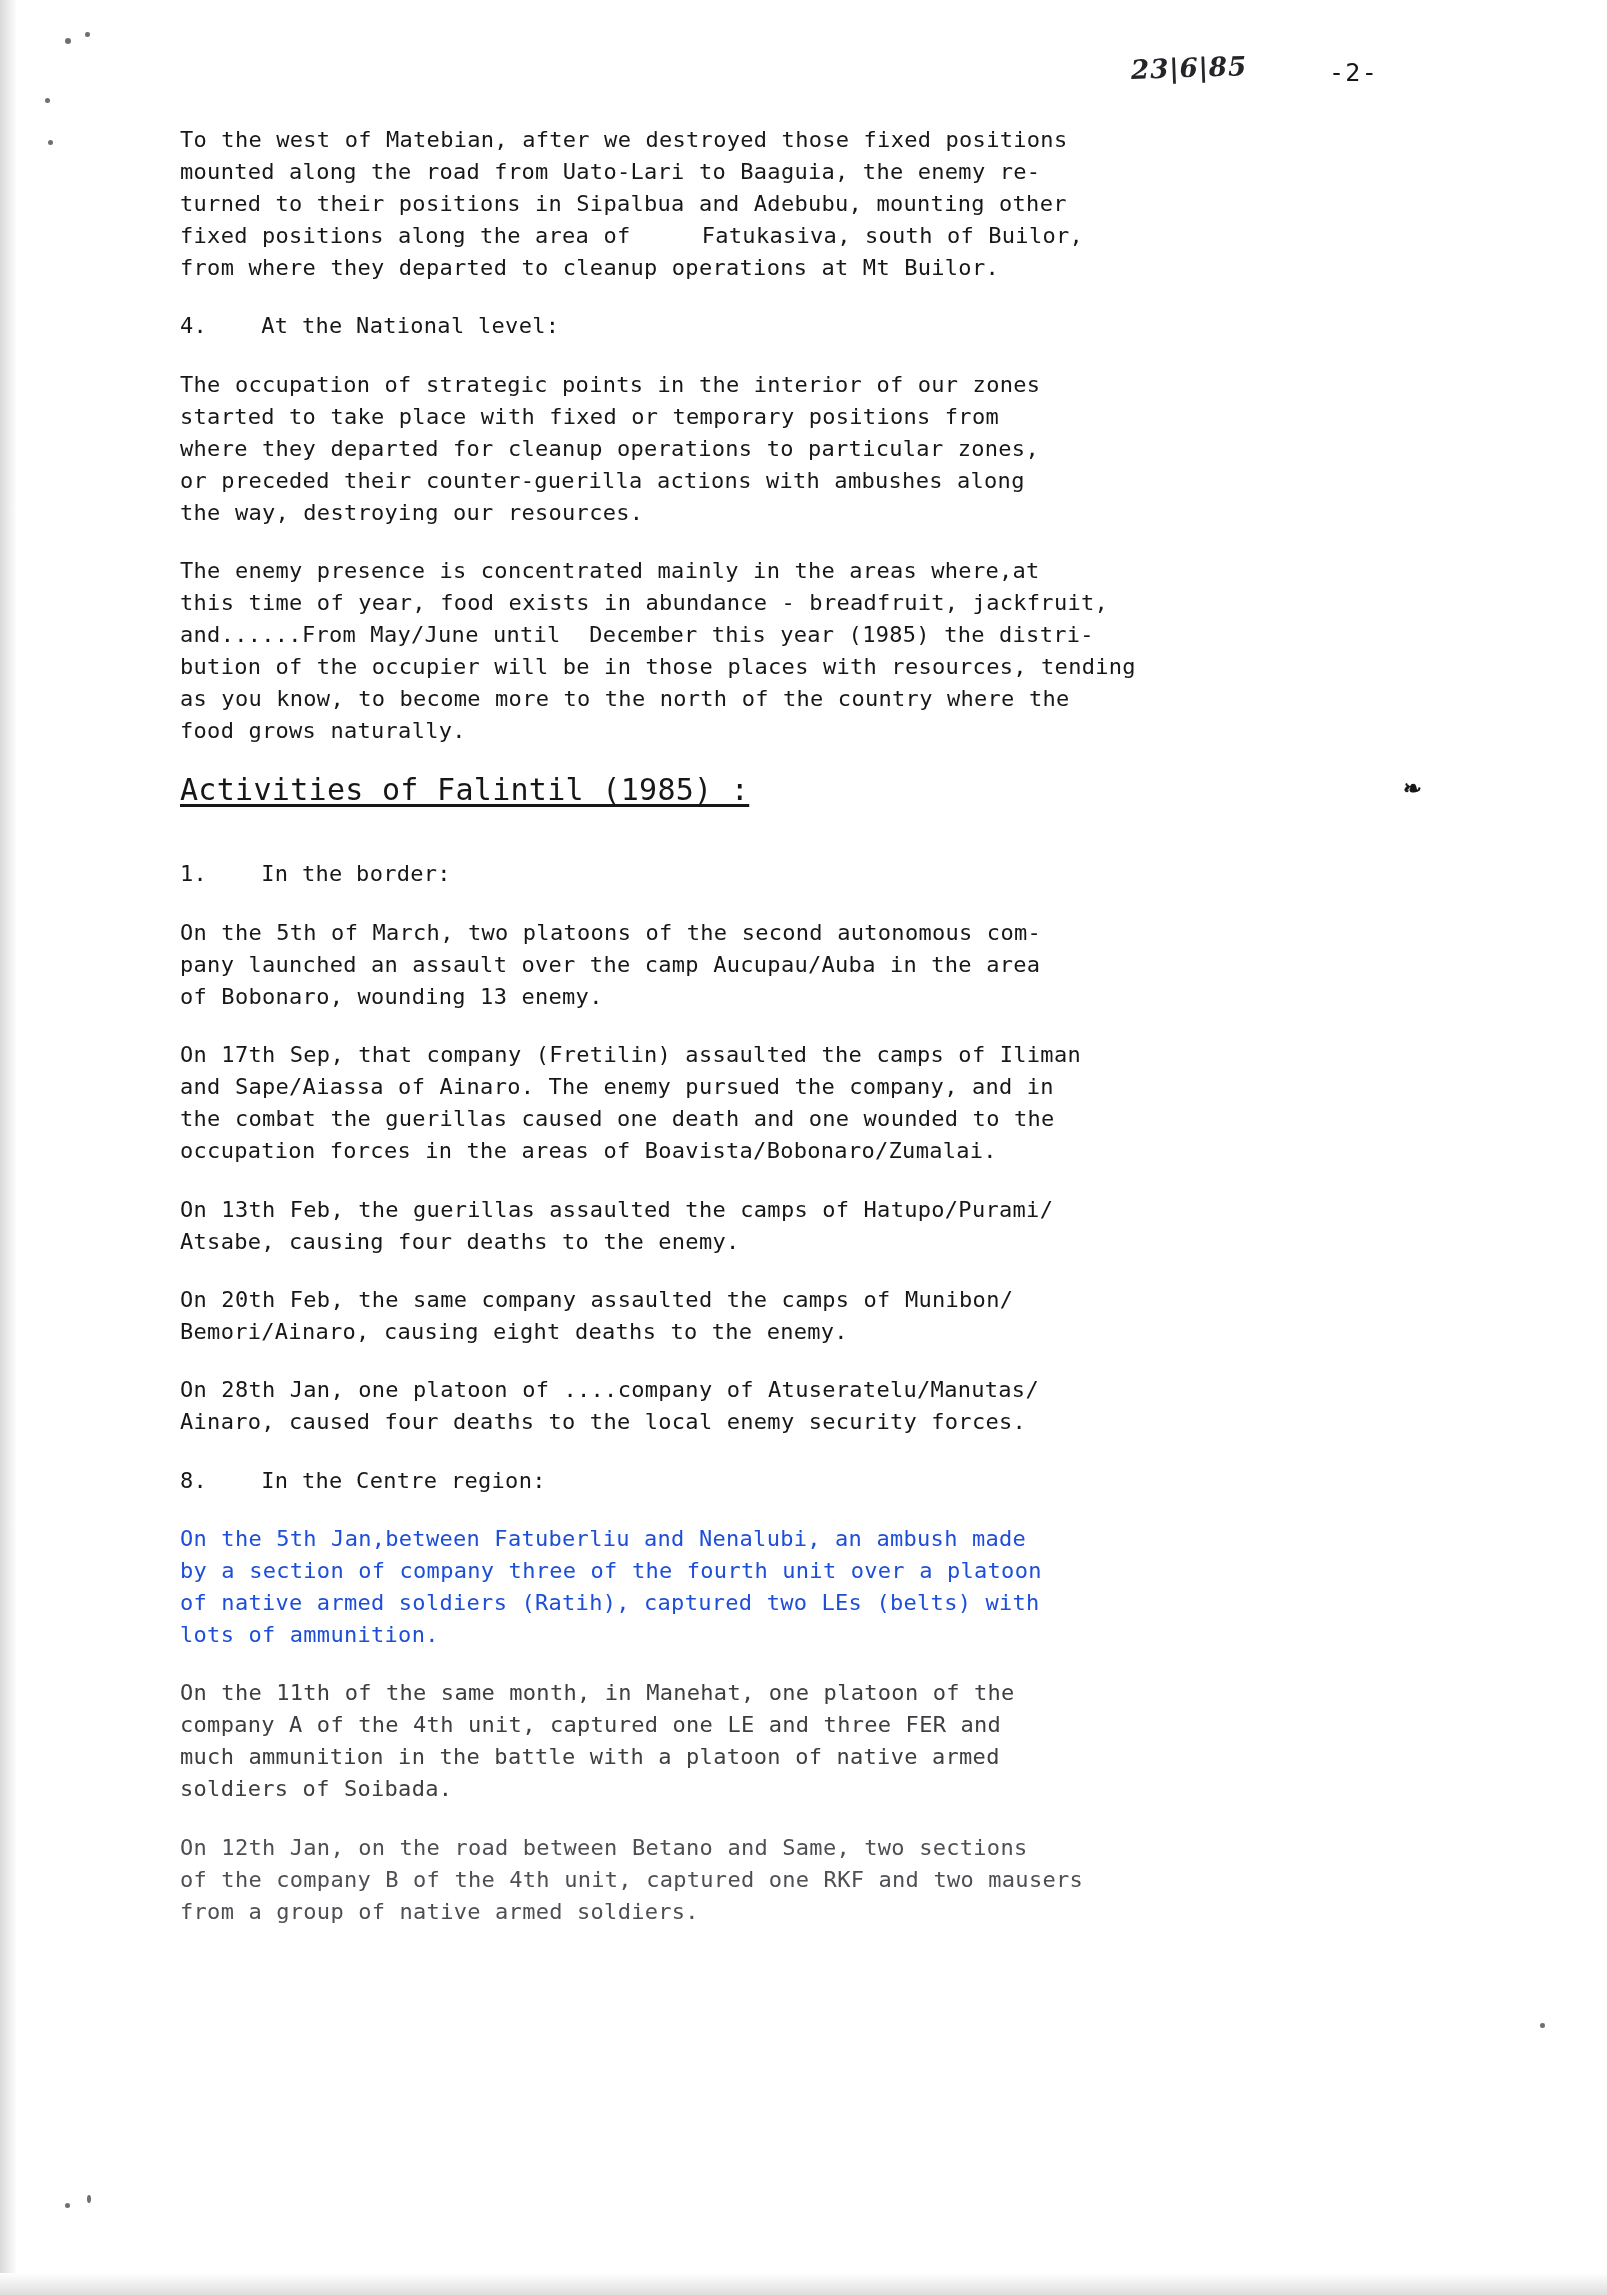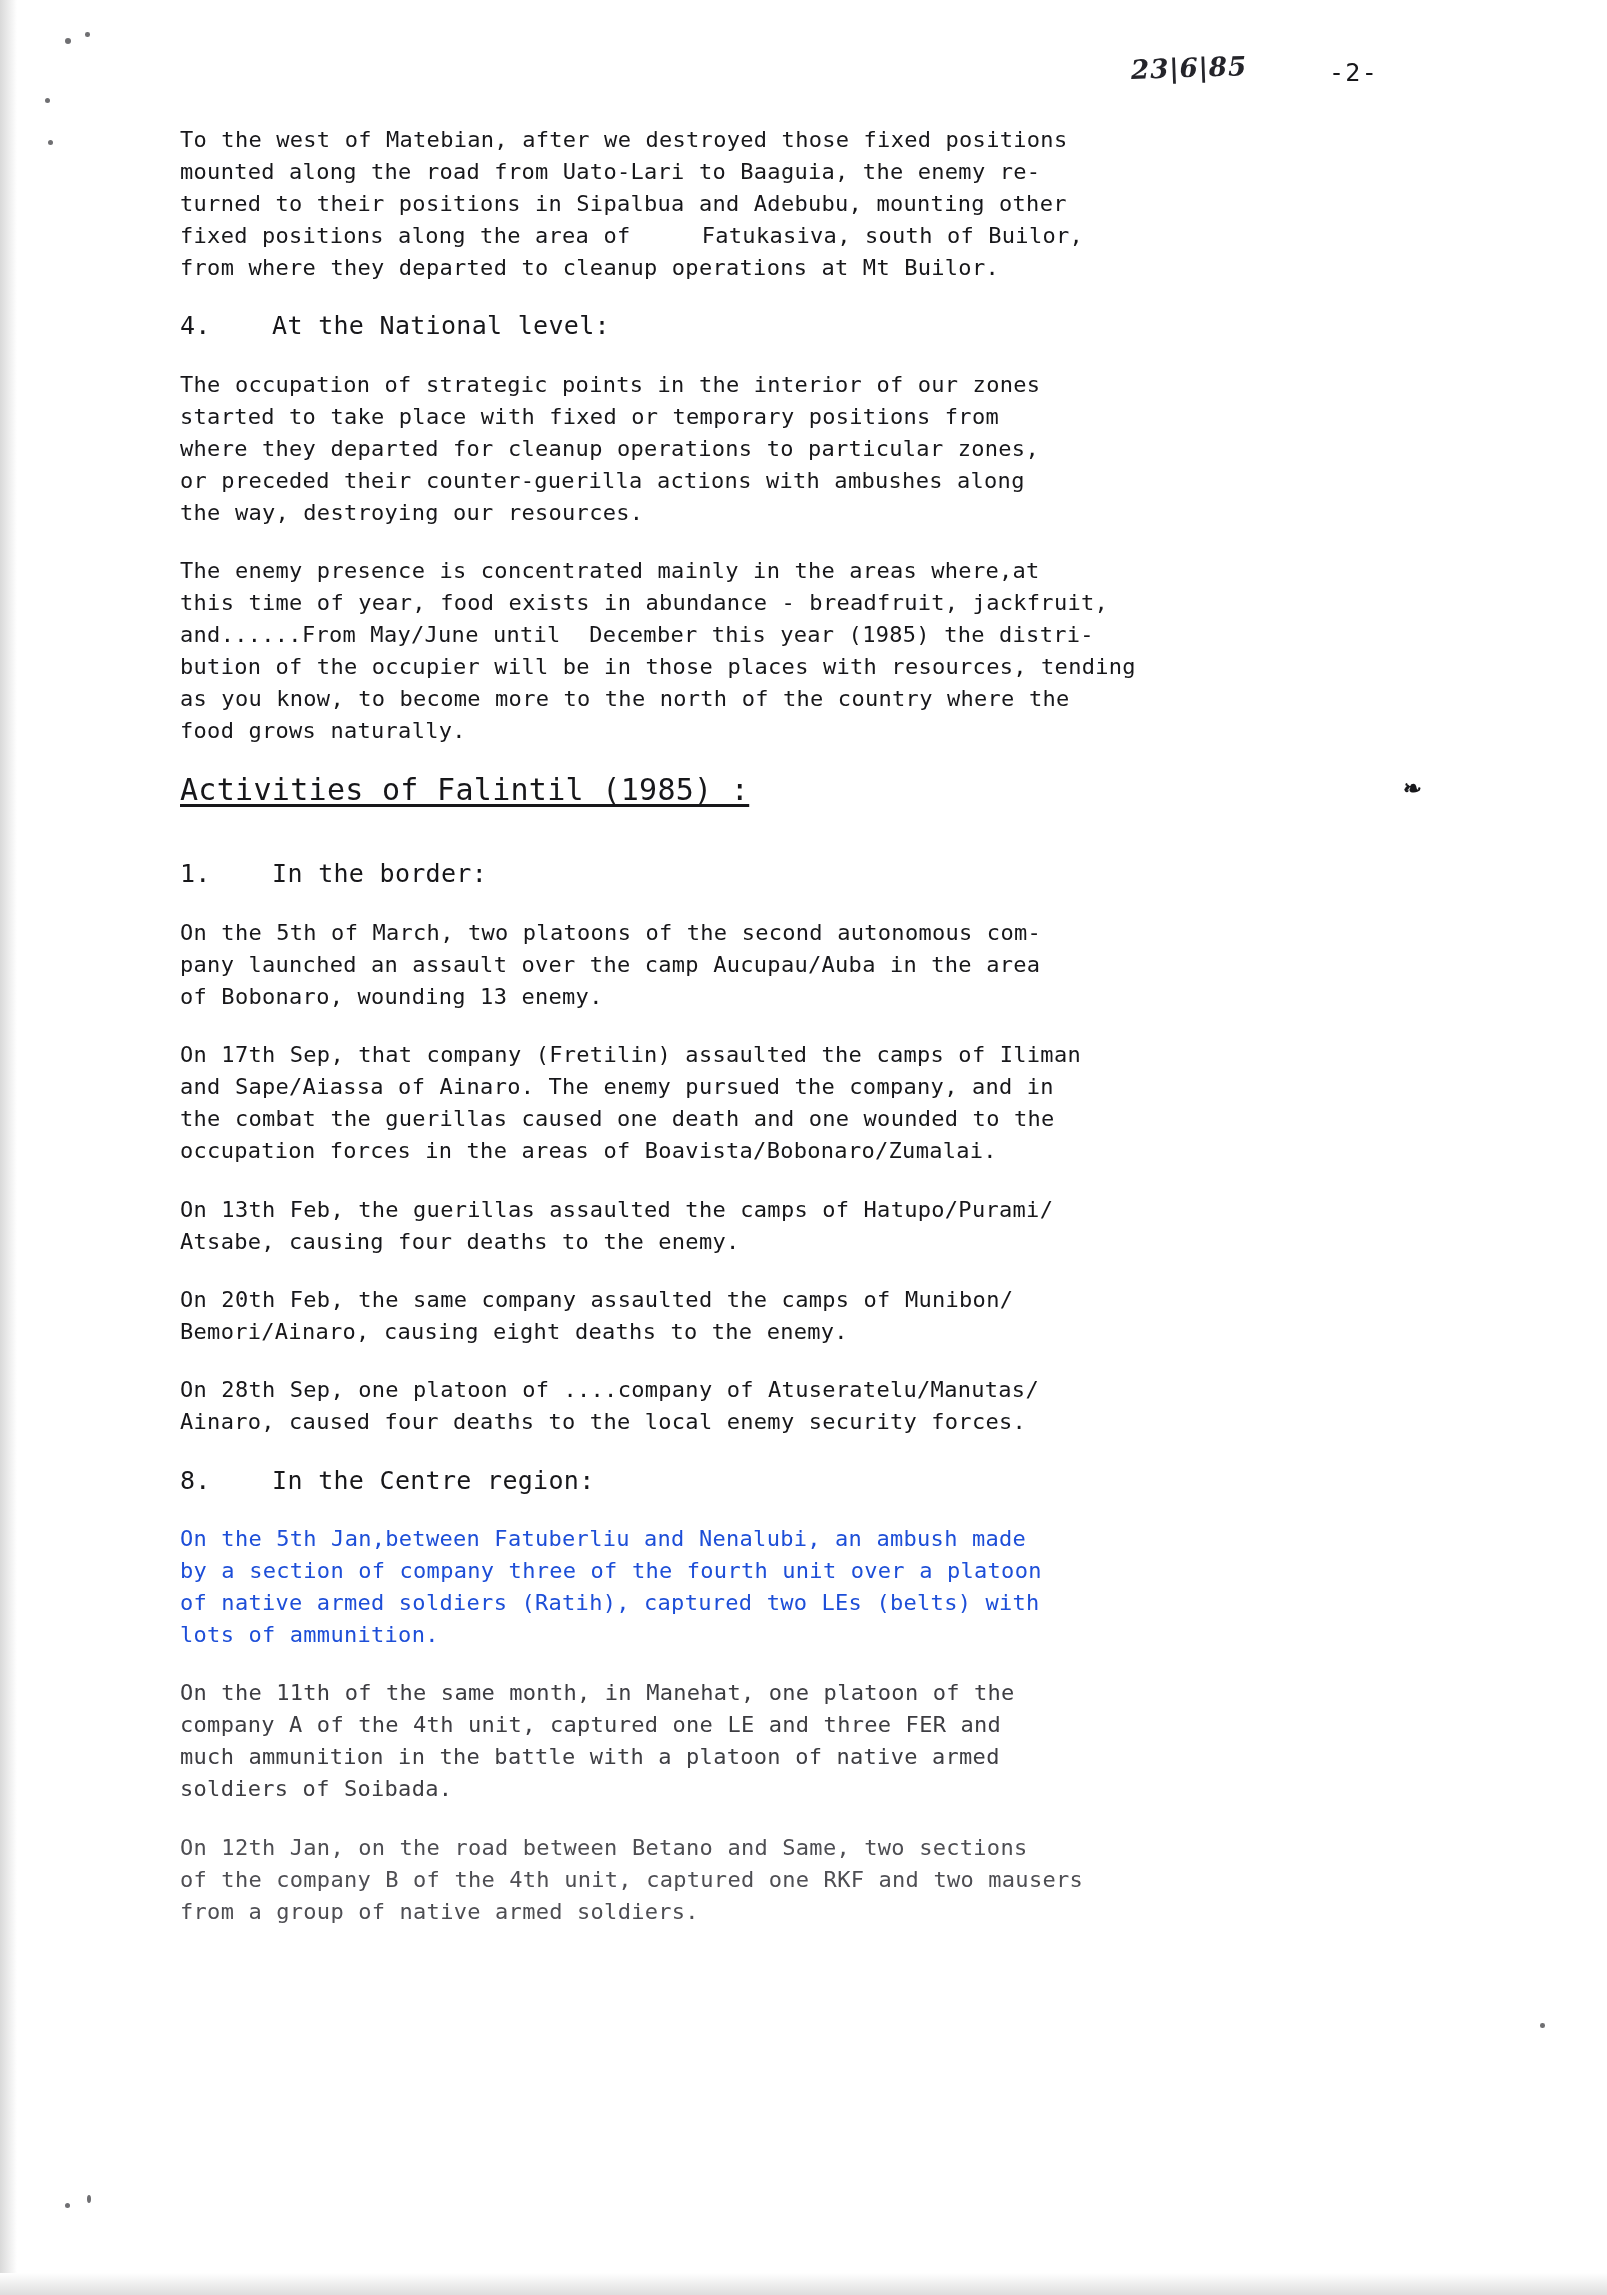--- a/index.html
+++ b/index.html
@@ -73,21 +73,21 @@
   p.para {
     margin: 0 0 26.4px 0;
     font-size: 22px;
     line-height: 32px;
     letter-spacing: 0.3px;
     white-space: pre-wrap;
     word-spacing: 0.7px;
   }
   .heading-num {
     margin: 0 0 26.4px 0;
-    font-size: 25px;
+    font-size: 22px;
     line-height: 32px;
     letter-spacing: 0.3px;
     padding-left: 0px;
     white-space: pre-wrap;
   }
   .section-title {
     margin: 0 0 26.4px 0;
     font-size: 30px;
     line-height: 32px;
     letter-spacing: 0.3px;
@@ -171,21 +171,21 @@
 and Sape/Aiassa of Ainaro. The enemy pursued the company, and in
 the combat the guerillas caused one death and one wounded to the
 occupation forces in the areas of Boavista/Bobonaro/Zumalai.</p>
 
       <p class="para">On 13th Feb, the guerillas assaulted the camps of Hatupo/Purami/
 Atsabe, causing four deaths to the enemy.</p>
 
       <p class="para">On 20th Feb, the same company assaulted the camps of Munibon/
 Bemori/Ainaro, causing eight deaths to the enemy.</p>
 
-      <p class="para">On 28th Sep, one platoon of ....company of Atuseratelu/Manutas/
+      <p class="para">On 28th Jan, one platoon of ....company of Atuseratelu/Manutas/
 Ainaro, caused four deaths to the local enemy security forces.</p>
 
       <p class="heading-num">8.    In the Centre region:</p>
 
       <p class="para fade-1">On the 5th Jan,between Fatuberliu and Nenalubi, an ambush made
 by a section of company three of the fourth unit over a platoon
 of native armed soldiers (Ratih), captured two LEs (belts) with
 lots of ammunition.</p>
 
       <p class="para fade-2">On the 11th of the same month, in Manehat, one platoon of the

